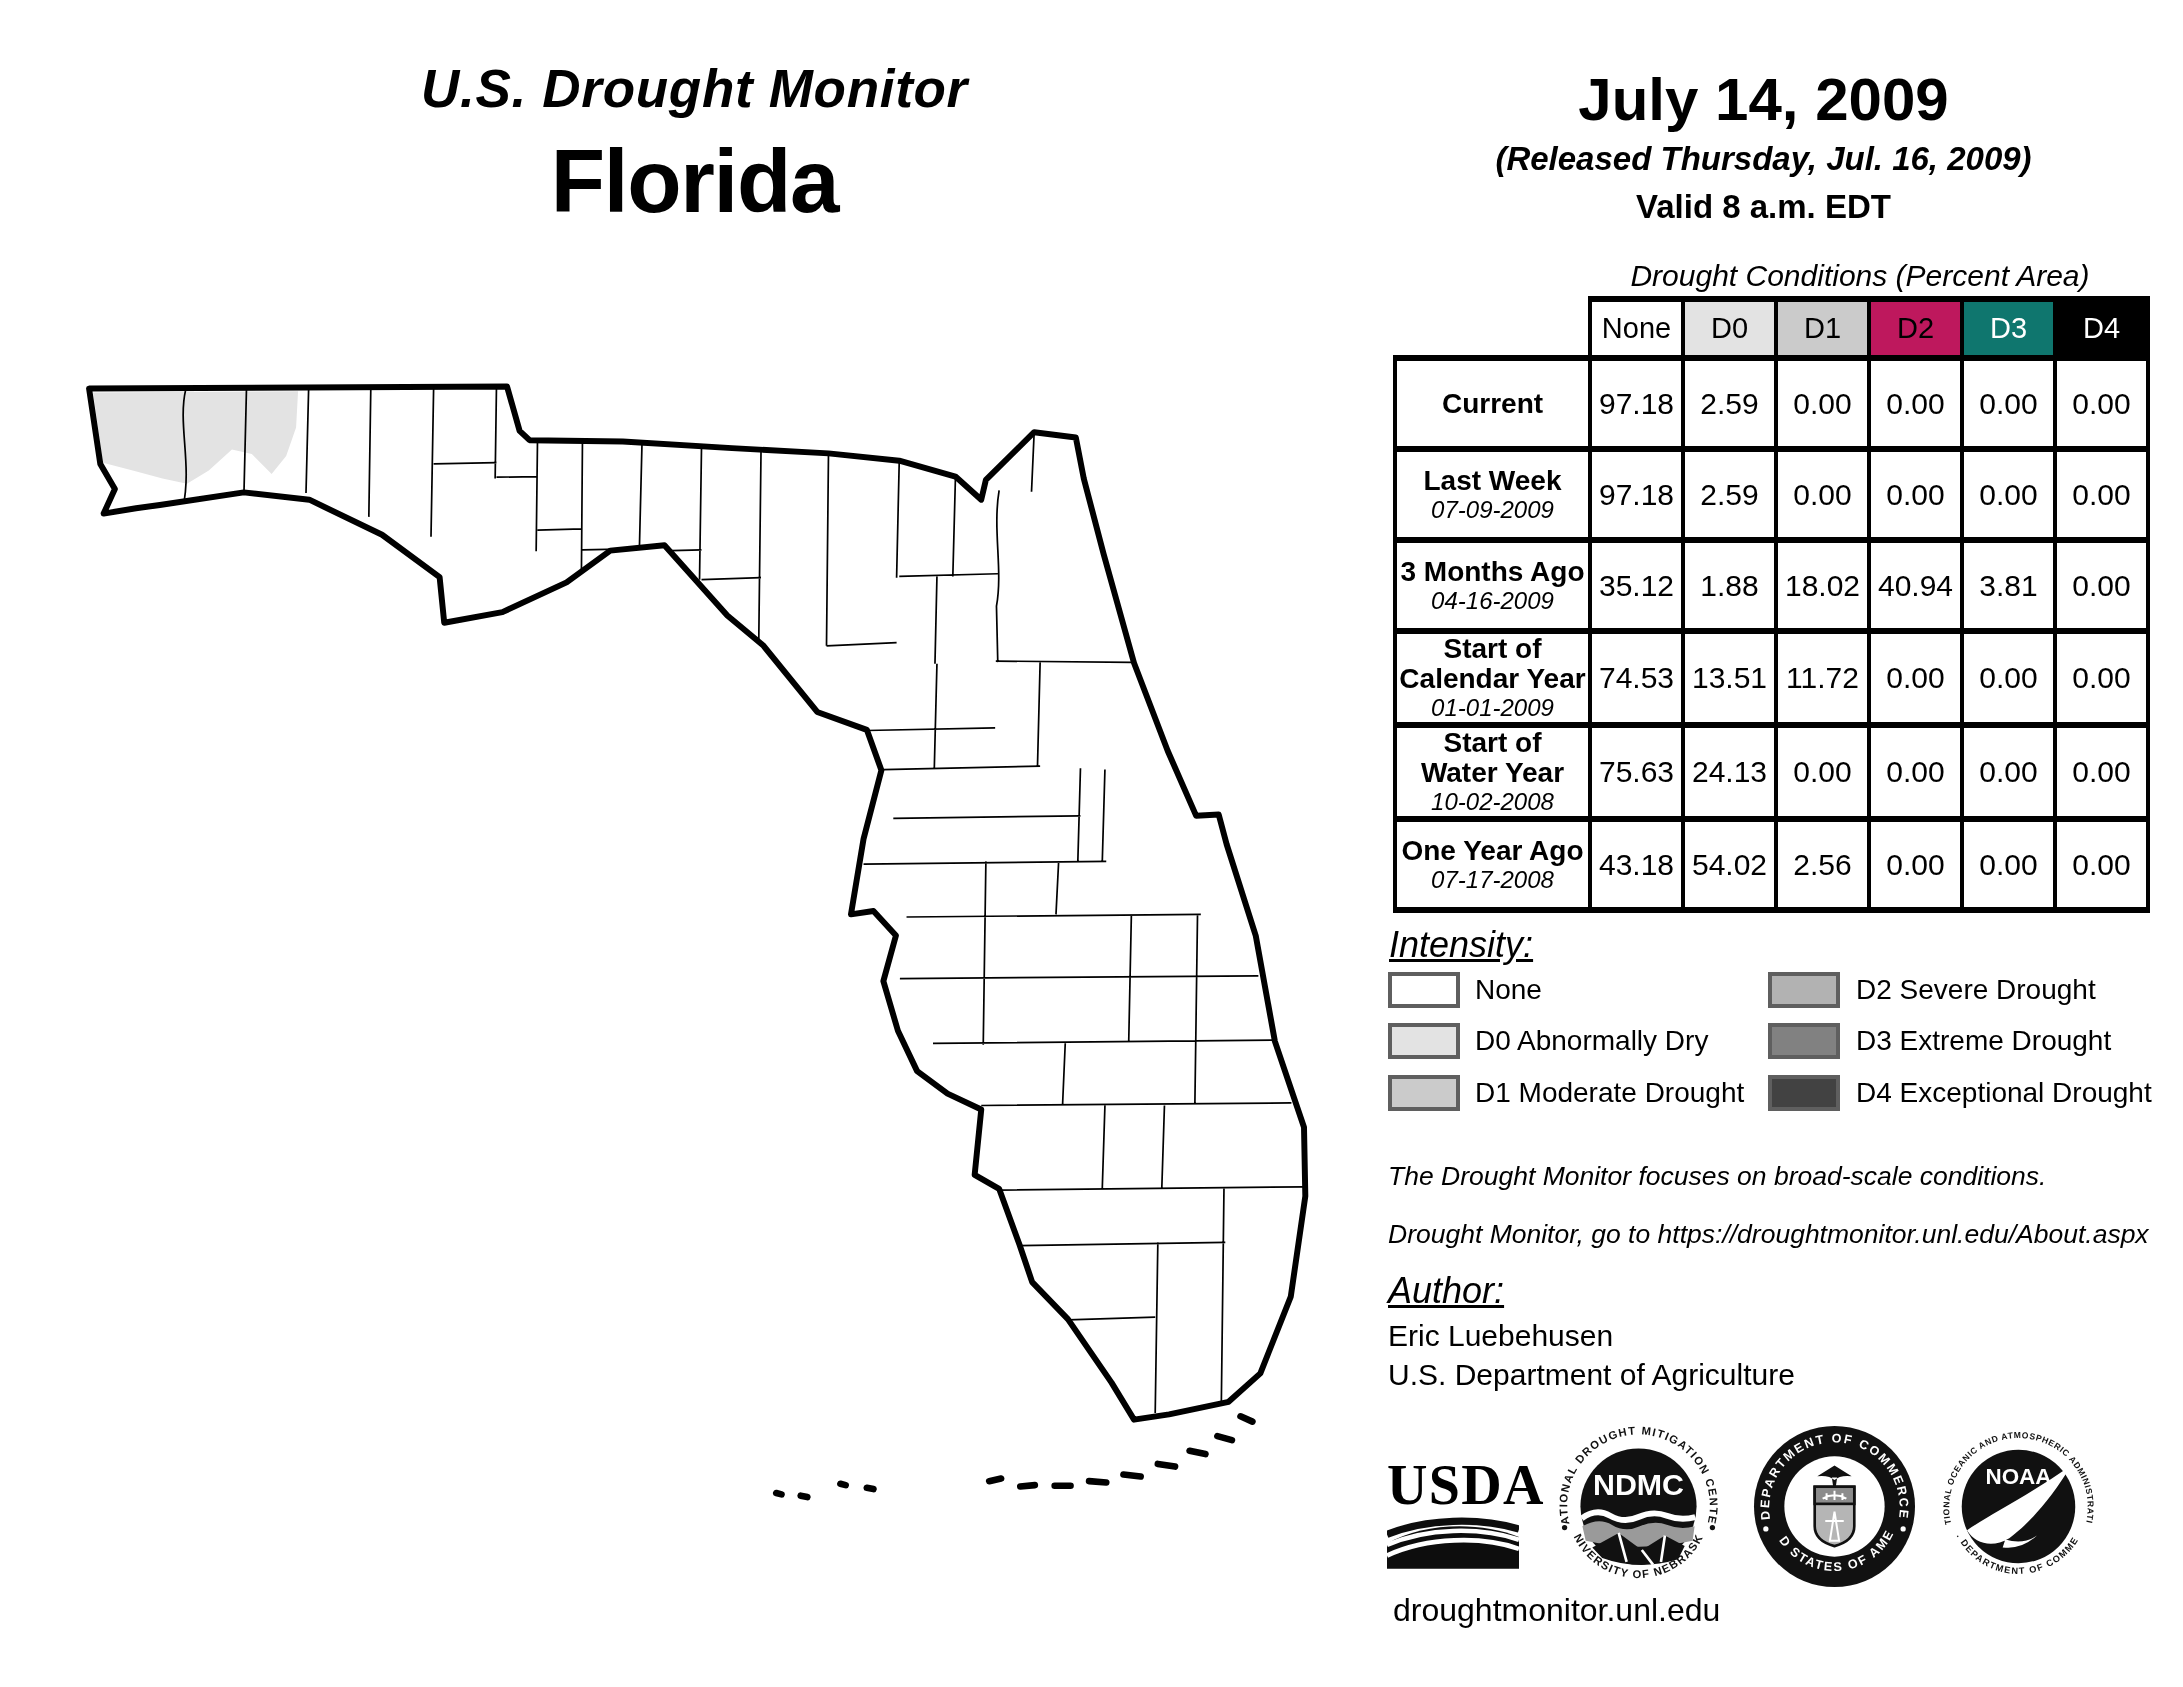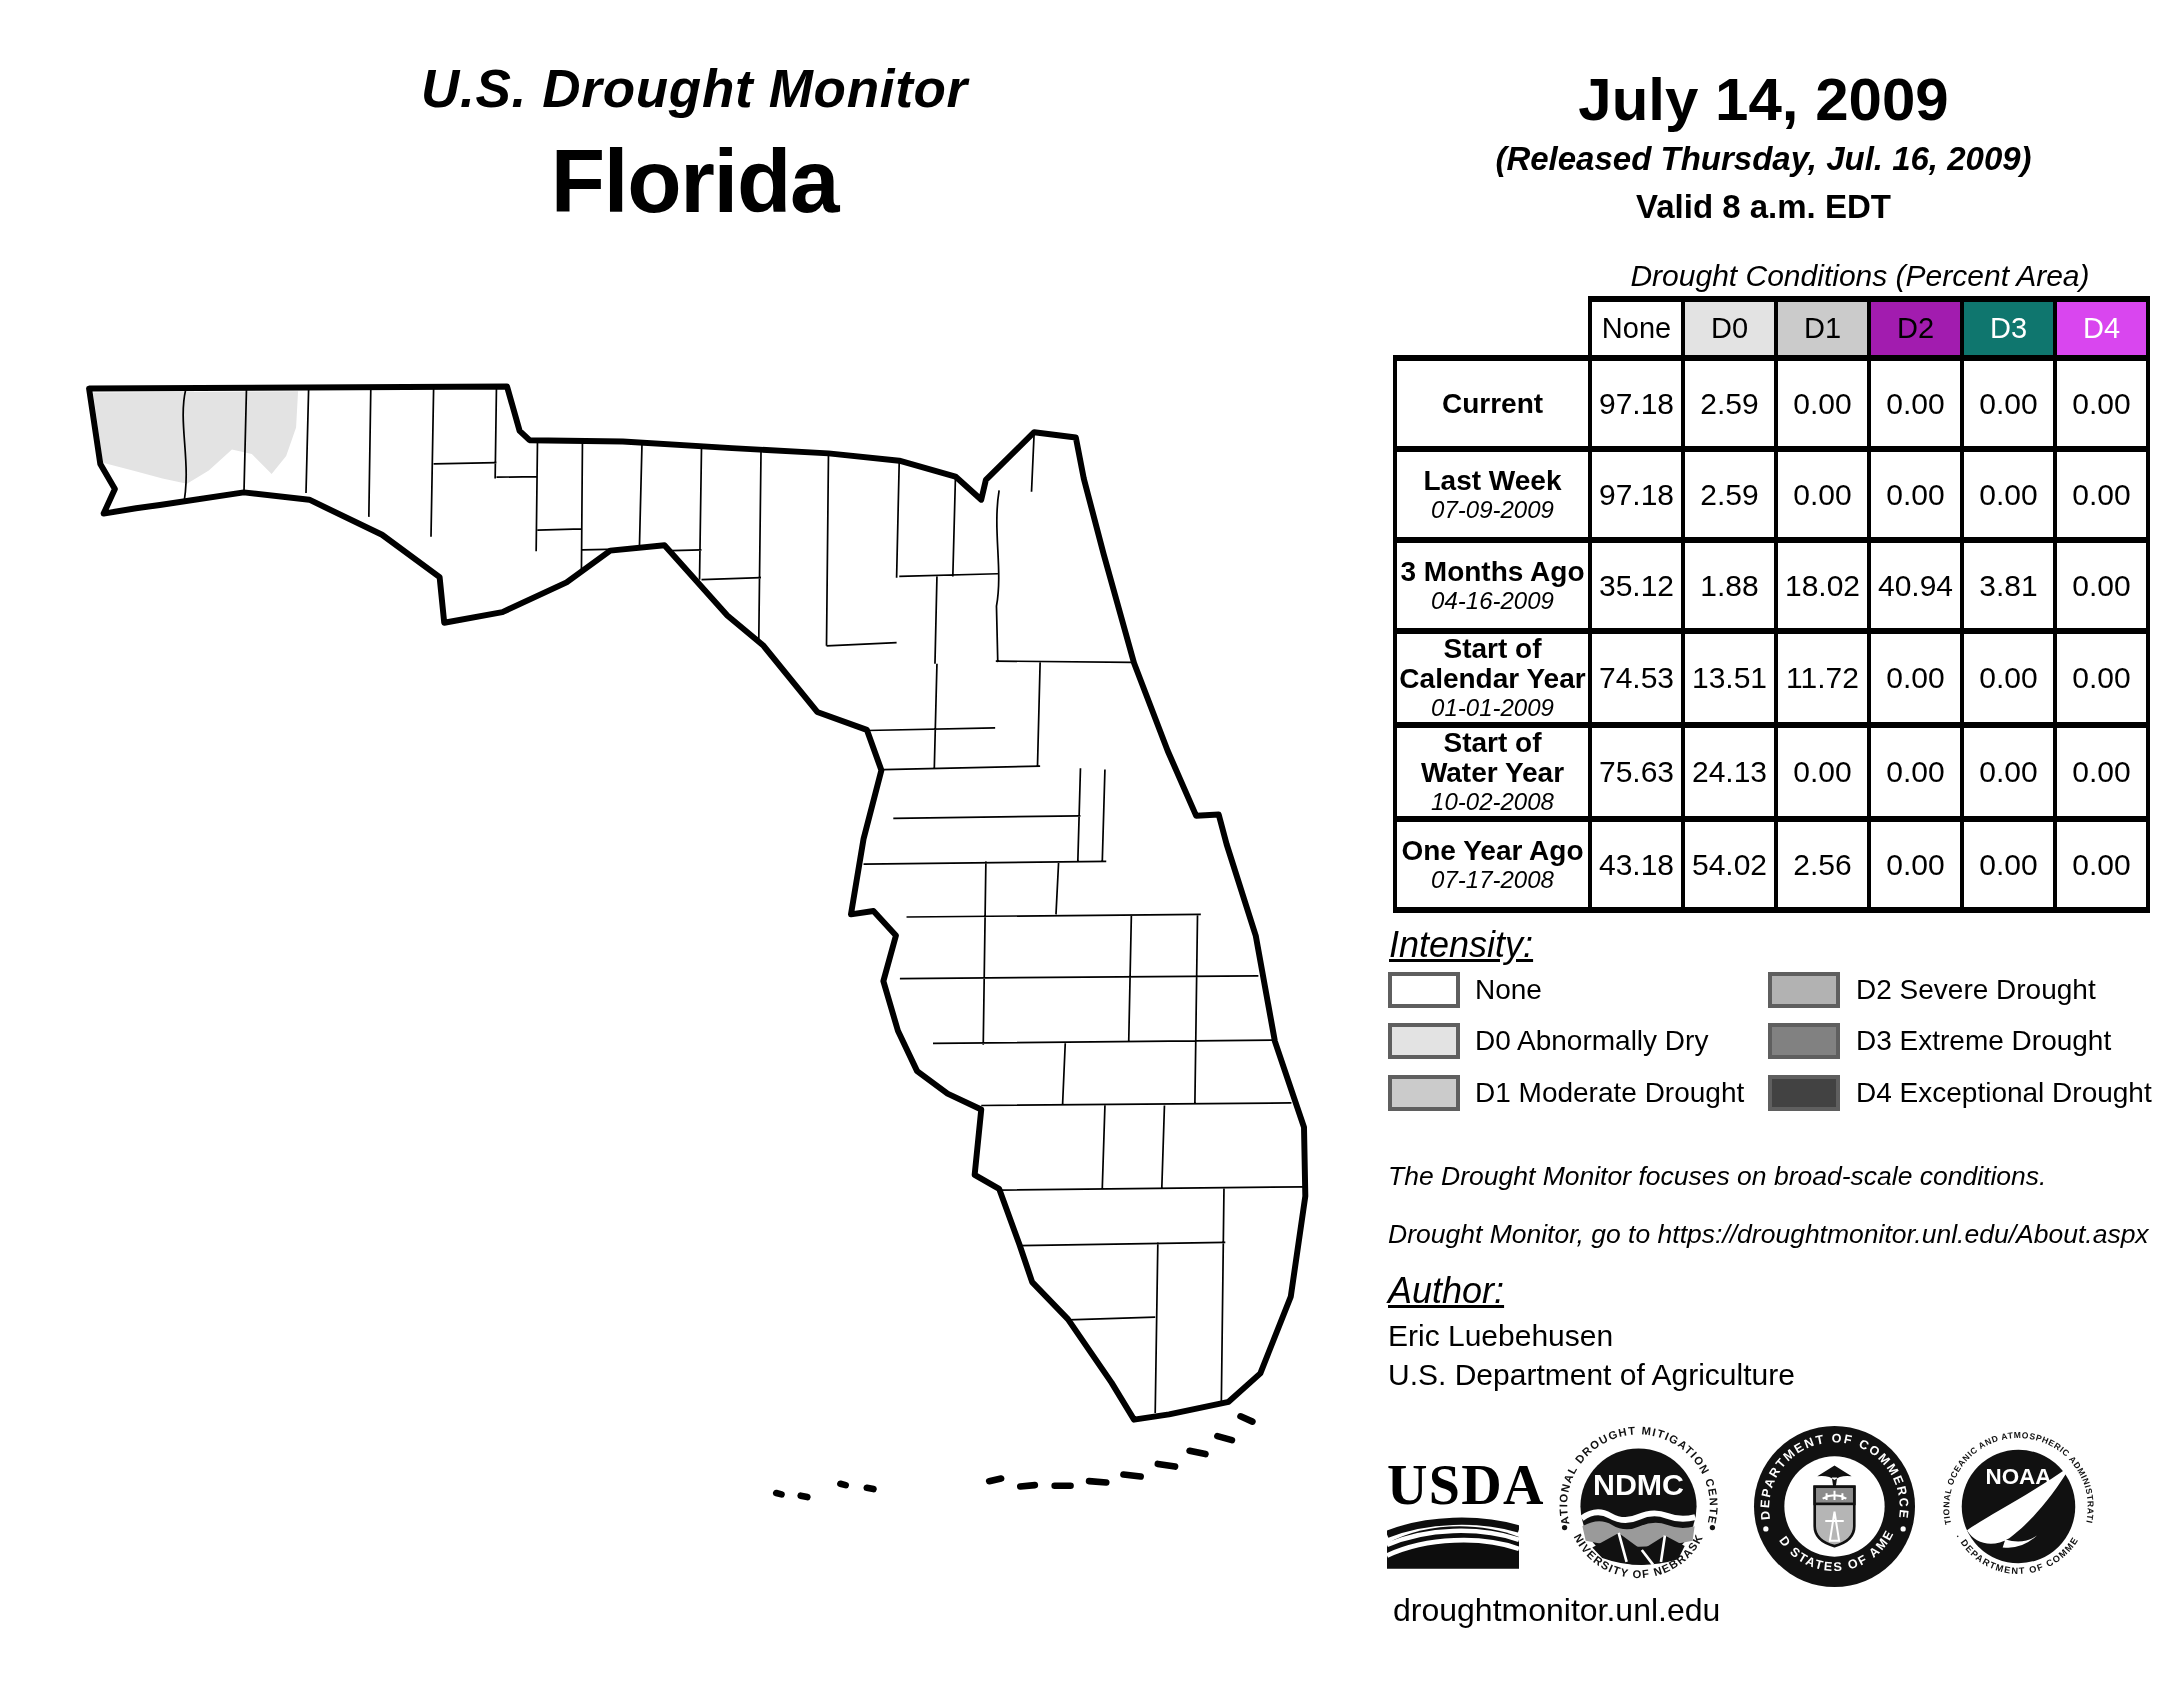--- a/index.html
+++ b/index.html
@@ -83,23 +83,23 @@
   </svg>
 
   <div class="abs" id="table-title">Drought Conditions (Percent Area)</div>
   <table class="abs" id="dm-table">
     <thead>
       <tr>
         <th class="blank"></th>
         <th style="background: rgb(255, 255, 255);">None</th>
         <th style="background: rgb(227, 227, 227);">D0</th>
         <th style="background: rgb(203, 203, 203);">D1</th>
-        <th style="background: #a21caf;">D2</th>
+        <th style="background: #be185d;">D2</th>
         <th class="light" style="background: #0f766e;">D3</th>
-        <th class="light" style="background: #d946ef;">D4</th>
+        <th class="light" style="background: #000000;">D4</th>
       </tr>
     </thead>
     <tbody>
       <tr>
         <th><span>Current</span></th>
         <td>97.18</td>
         <td>2.59</td>
         <td>0.00</td>
         <td>0.00</td>
         <td>0.00</td>

